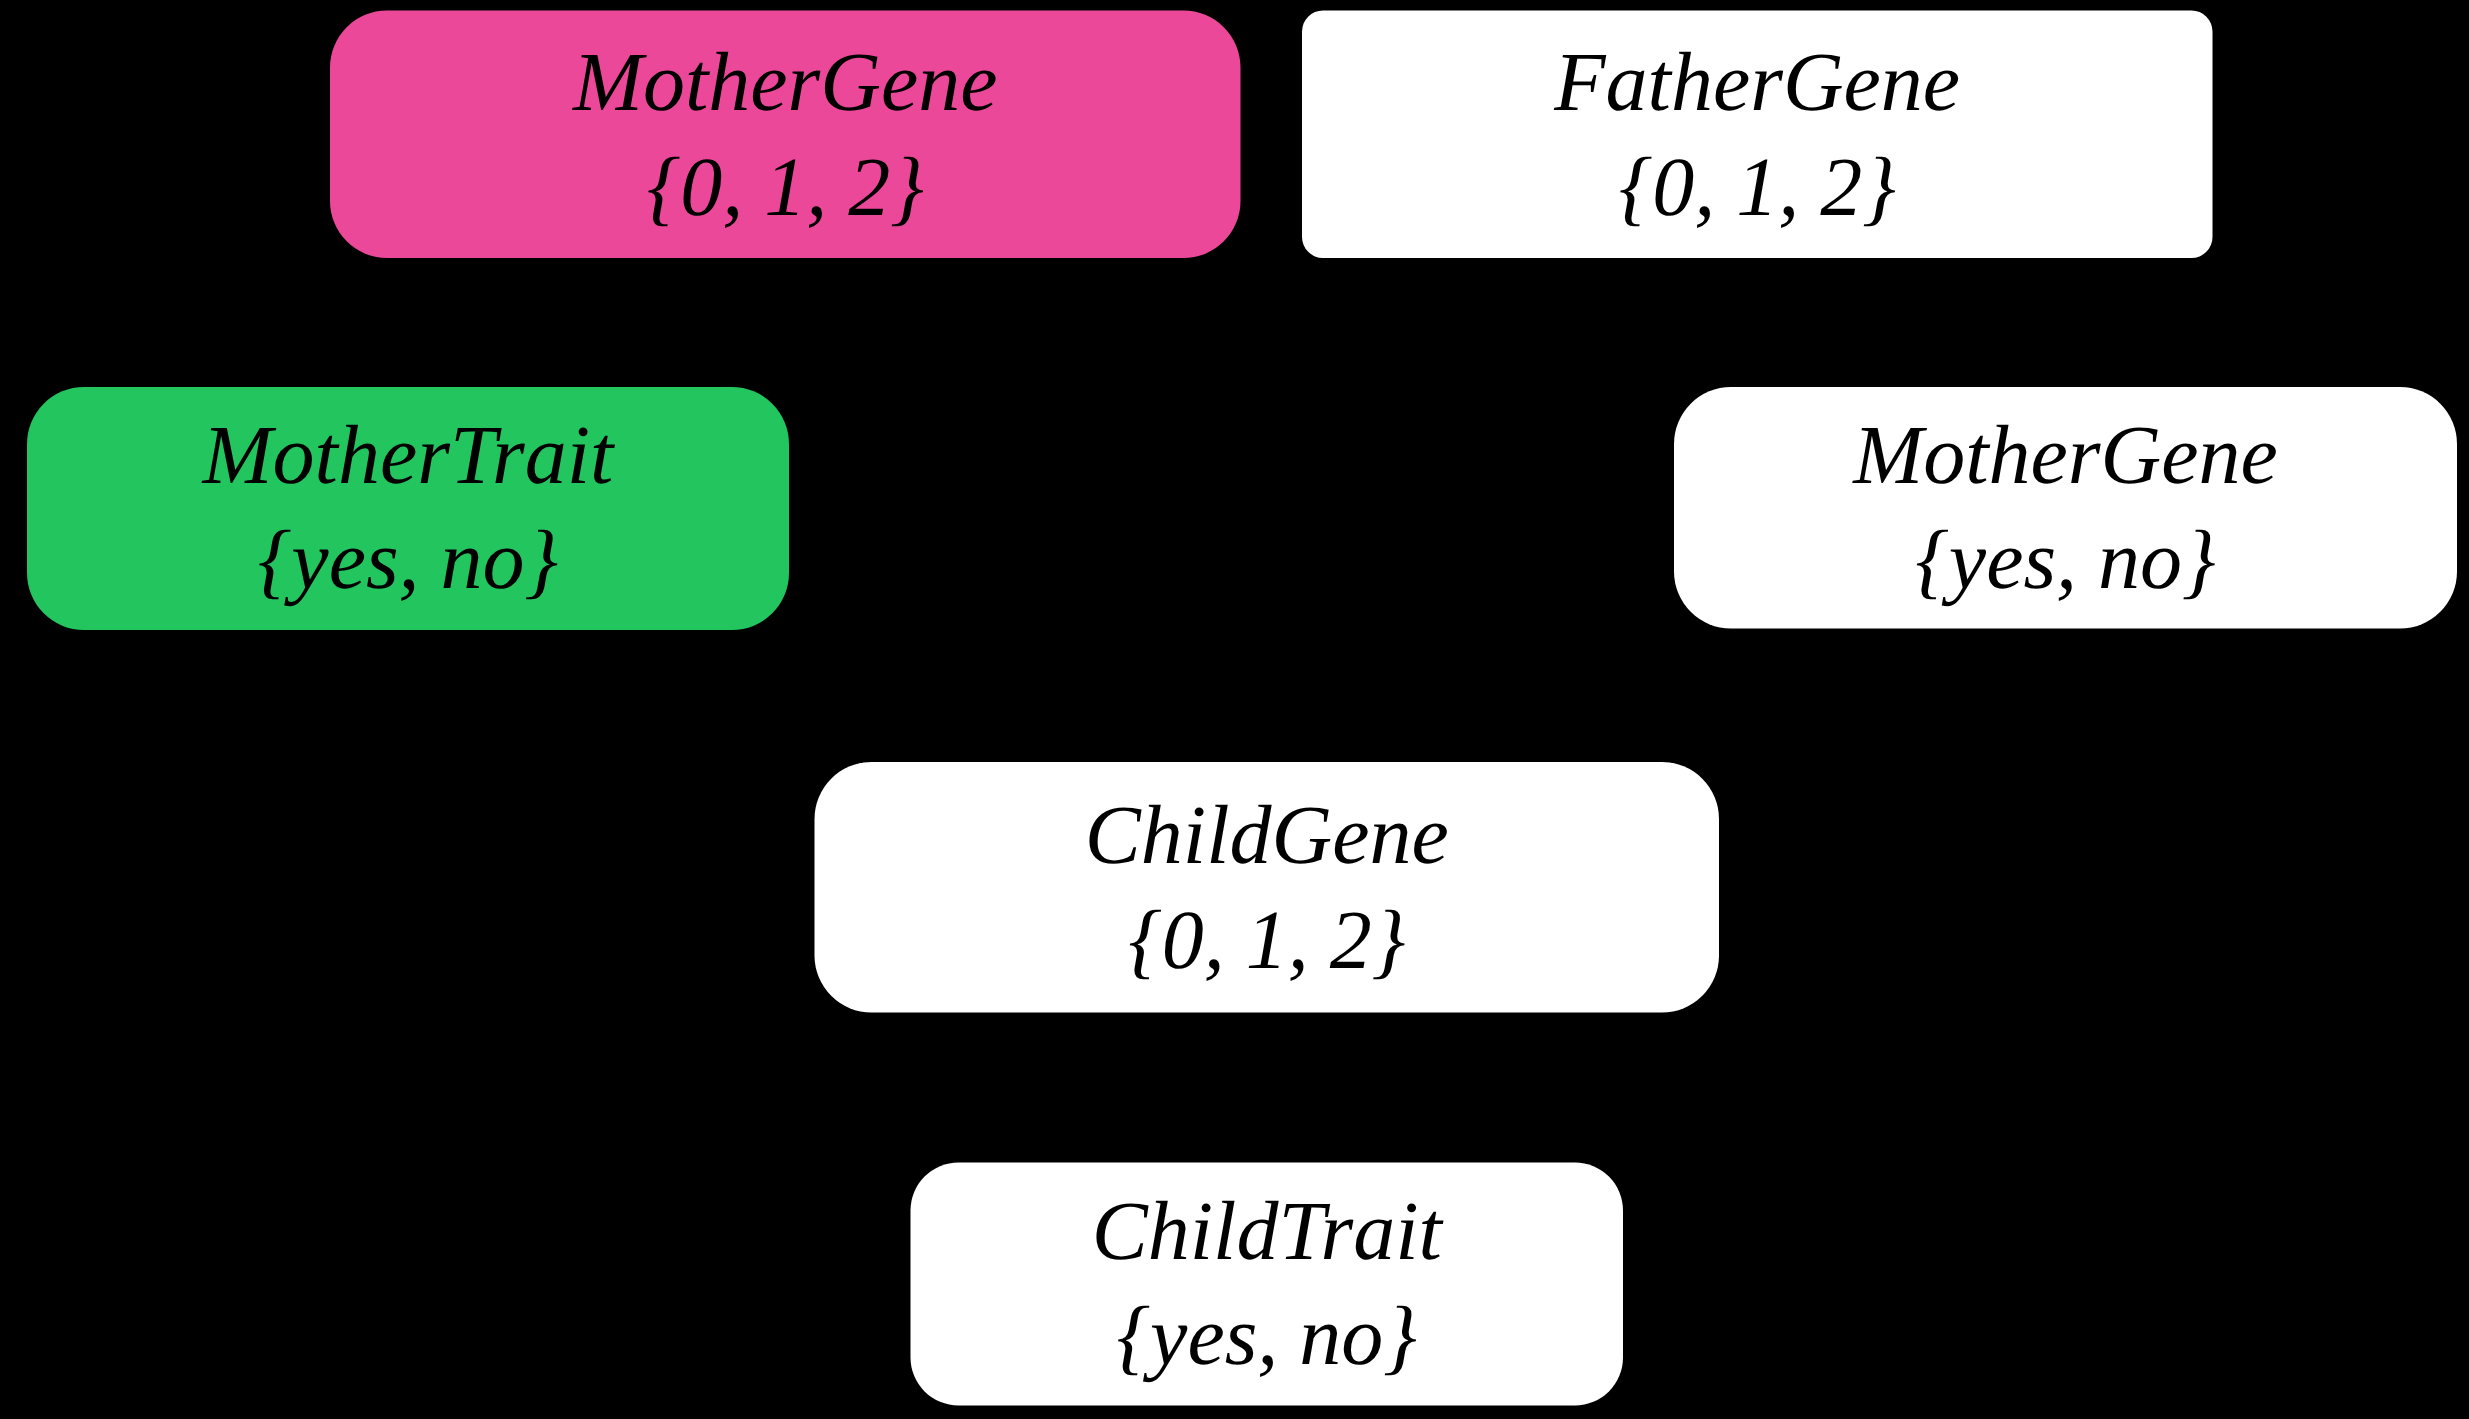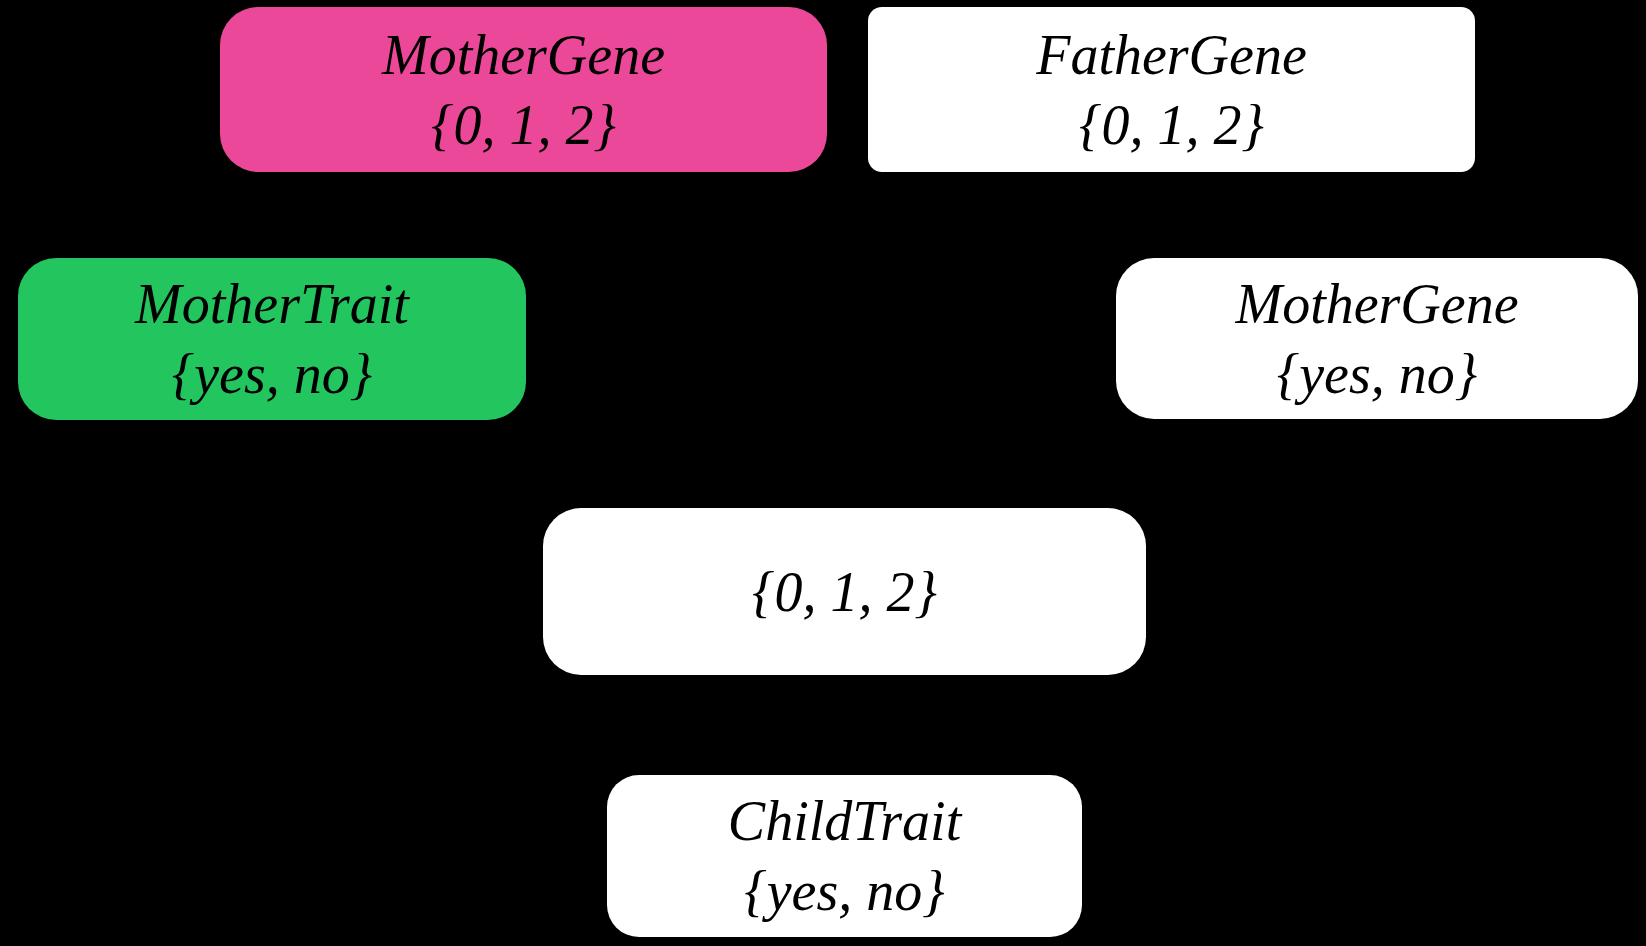--- a/index.html
+++ b/index.html
@@ -54,20 +54,21 @@
     <div class="node-label">MotherTrait</div>
     <div class="node-domain">{yes, no}</div>
   </div>
 
   <div class="node" style="left: 1116px; top: 258px; width: 522px; height: 161px; background: rgb(255, 255, 255);">
     <div class="node-label">MotherGene</div>
     <div class="node-domain">{yes, no}</div>
   </div>
 
   <div class="node" style="left: 543px; top: 508px; width: 603px; height: 167px; background: rgb(255, 255, 255);">
+    <div class="node-label">ChildGene</div>
     <div class="node-domain">{0, 1, 2}</div>
   </div>
 
   <div class="node" style="left: 607px; top: 775px; width: 475px; height: 162px; background: rgb(255, 255, 255); border-radius: 32px;">
     <div class="node-label">ChildTrait</div>
     <div class="node-domain">{yes, no}</div>
   </div>
 
 </div>
 

